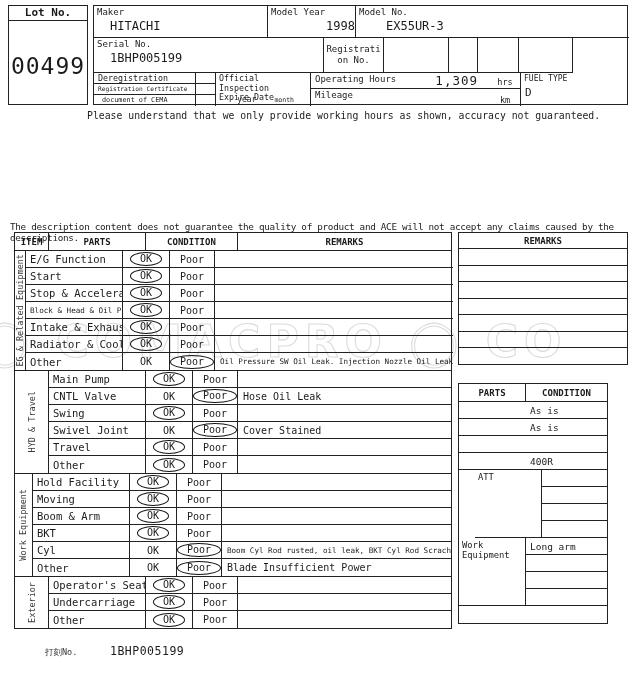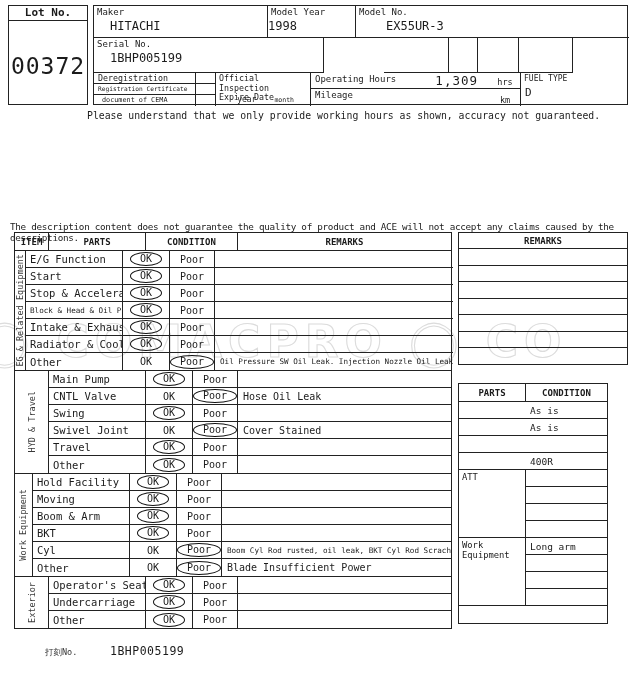--- a/index.html
+++ b/index.html
@@ -10,21 +10,21 @@
   .lot-box{left:8px;top:5px;width:80px;height:100px;border:1px solid #222;}
   .lot-label{height:14px;border-bottom:1px solid #222;text-align:center;font-size:11px;
              font-weight:bold;line-height:14px;}
   .lot-value{font-size:23px;text-align:center;margin-top:32px;letter-spacing:1px;}
   .hdr{left:93px;top:5px;width:535px;height:100px;border:1px solid #222;}
   .cell{position:absolute;box-sizing:border-box;}
   .br{border-right:1px solid #222;} .bb{border-bottom:1px solid #222;}
   .clabel{font-size:9px;padding:1px 0 0 3px;}
   .clabel-sm{font-size:8px;padding:1px 0 0 3px;}
   .cvalue{font-size:12px;padding-left:16px;margin-top:2px;}
-  .center{text-align:left;padding-left:0;}
+  .center{text-align:right;padding-left:0;}
   .pre{white-space:pre-line;}
   .regno{font-size:9px;text-align:center;padding-top:6px;line-height:11px;}
   .dereg-row{display:flex;height:11px;box-sizing:border-box;}
   .dereg-label{width:102px;border-right:1px solid #222;box-sizing:border-box;
                line-height:10px;padding-left:4px;overflow:hidden;white-space:nowrap;}
   .dereg-check{flex:1;}
   .hrow{display:flex;align-items:flex-end;box-sizing:border-box;}
   .hlabel{font-size:9px;flex:1;padding:1px 0 0 4px;align-self:flex-start;}
   .hval{font-size:12.5px;letter-spacing:1px;}
   .hunit{width:30px;font-size:8.5px;text-align:center;padding-bottom:1px;}
@@ -92,21 +92,21 @@
              letter-spacing:6px;color:transparent;-webkit-text-stroke:1.1px #dcdcdc;
              white-space:nowrap;pointer-events:none;font-family:"DejaVu Sans",sans-serif;}
 </style>
 </head>
 <body>
 
 <div class="page">
 
   <div class="abs lot-box">
     <div class="lot-label">Lot No.</div>
-    <div class="lot-value">00372</div>
+    <div class="lot-value">00499</div>
   </div>
 
   <div class="abs hdr">
 
     <div class="cell br bb" style="left:0;top:0;width:174px;height:32px;">
       <div class="clabel">Maker</div>
       <div class="cvalue">HITACHI</div>
     </div>
     <div class="cell br bb" style="left:174px;top:0;width:88px;height:32px;">
       <div class="clabel">Model Year</div>
@@ -114,20 +114,22 @@
     </div>
     <div class="cell bb" style="left:262px;top:0;width:273px;height:32px;">
       <div class="clabel">Model No.</div>
       <div class="cvalue" style="padding-left:30px;">EX55UR-3</div>
     </div>
 
     <div class="cell br bb" style="left:0;top:32px;width:230px;height:35px;">
       <div class="clabel">Serial No.</div>
       <div class="cvalue">1BHP005199</div>
     </div>
+    <div class="cell br bb regno pre" style="left:230px;top:32px;width:60px;height:35px;">Registrati
+on No.</div>
     <div class="cell br bb" style="left:290px;top:32px;width:65px;height:35px;"></div>
     <div class="cell br bb" style="left:355px;top:32px;width:29px;height:35px;"></div>
     <div class="cell br bb" style="left:384px;top:32px;width:41px;height:35px;"></div>
     <div class="cell br bb" style="left:425px;top:32px;width:54px;height:35px;"></div>
 
     <div class="cell br" style="left:0;top:67px;width:122px;height:33px;">
       <div class="dereg-row bb">
         <div class="dereg-label" style="font-size:8.3px;">Deregistration</div>
         <div class="dereg-check"></div>
       </div>
@@ -453,21 +455,21 @@
         <div class="st-cond">As is</div>
       </div>
       <div class="st-row">
         <div class="st-parts">Operator's CAB</div>
         <div class="st-cond"></div>
       </div>
       <div class="st-row">
         <div class="st-parts">Undercarriage</div>
         <div class="st-cond">400R</div>
       </div>
-      <div class="st-block" style="height: 68px;">
+      <div class="st-block" style="height: 68px; margin-left: 16px;">
         <div class="st-block-parts">ATT</div>
         <div class="st-block-conds">
           <div class="st-subrow"></div>
           <div class="st-subrow"></div>
           <div class="st-subrow"></div>
           <div class="st-subrow"></div>
         </div>
       </div>
       <div class="st-block" style="height: 68px;">
         <div class="st-block-parts">Work Equipment</div>

